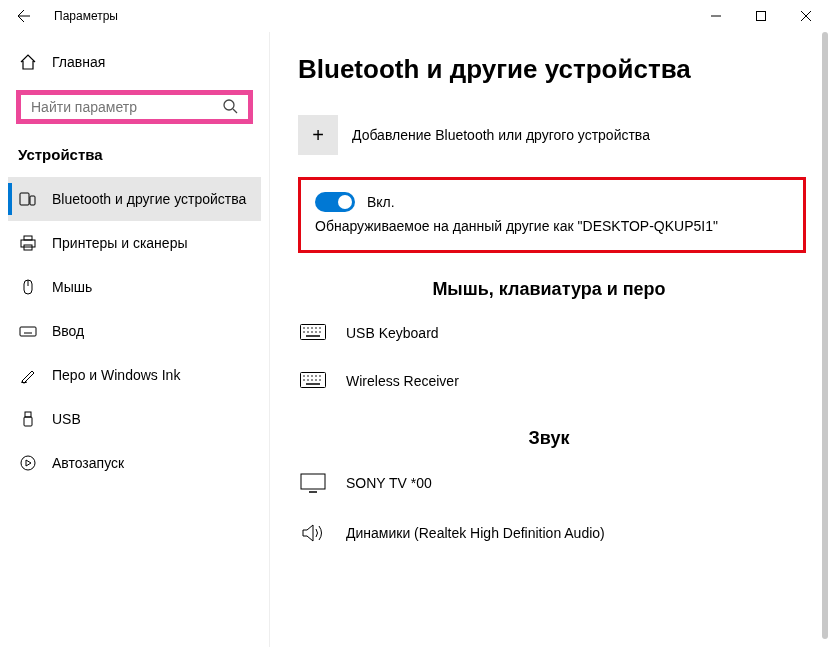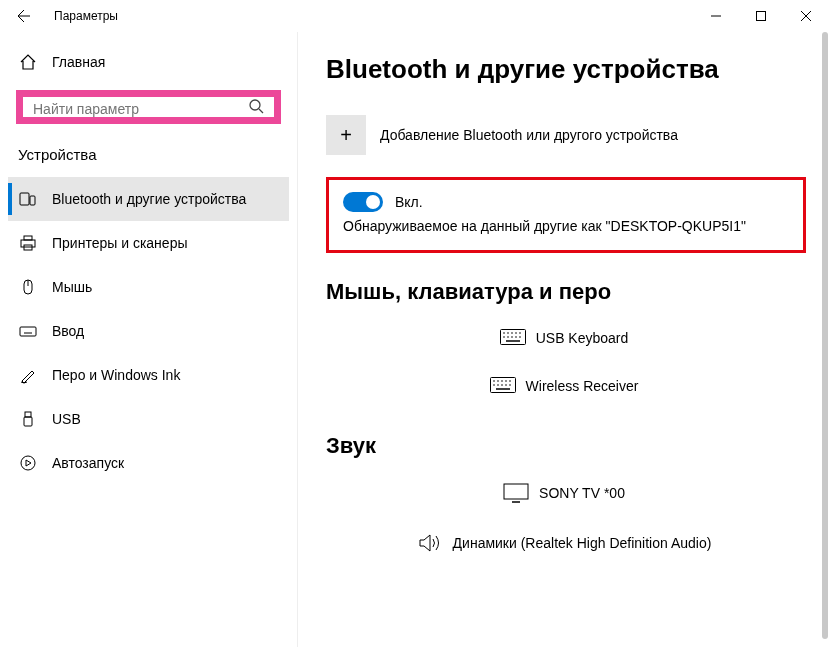--- a/index.html
+++ b/index.html
@@ -41,50 +41,50 @@
     display: flex;
     align-items: center;
     justify-content: center;
   }
   .win-btn svg { display: block; }
   .layout {
     display: flex;
     height: calc(647px - 32px);
   }
   .sidebar {
-    width: 298px;
+    width: 270px;
     padding: 10px 8px 0 8px;
     border-right: 1px solid #eee;
   }
   .home-row {
     display: flex;
     align-items: center;
     gap: 14px;
     padding: 10px 10px 14px 10px;
   }
   .home-row span:last-child { font-size: 14px; }
   .search {
     margin: 4px 8px 18px 8px;
     height: 34px;
-    border: 7px solid #ec4899;
-    display: flex;
-    align-items: flex-end;
+    border: 5px solid #ec4899;
+    display: flex;
+    align-items: center;
     padding: 0 10px;
     background: #fff;
   }
   .search input {
     flex: 1;
     border: none;
     outline: none;
     font-size: 14px;
     font-family: inherit;
     background: transparent;
   }
   .cat-heading {
-    font-weight: 400;
+    font-weight: 700;
     padding: 4px 10px 14px 10px;
     font-size: 15px;
   }
   .nav-item {
     display: flex;
     align-items: center;
     gap: 14px;
     height: 44px;
     padding: 0 10px;
     position: relative;
@@ -163,30 +163,30 @@
     right: 3px;
     top: 3px;
     width: 14px;
     height: 14px;
     border-radius: 50%;
     background: #fff;
   }
   .discover { font-size: 14px; }
 
   .section-h {
-    font-size: 22px;
+    font-size: 18px;
     font-weight: 600;
     margin: 18px 0 14px 0;
+    text-align: center;
   }
   .dev-row {
     display: flex;
     align-items: center;
-    gap: 8px;
+    gap: 18px;
     padding: 10px 0 20px 0;
-    justify-content: center;
   }
   .dev-icon {
     width: 30px;
     display: flex;
     align-items: center;
     justify-content: center;
   }
   .scrollbar {
     position: absolute;
     right: 0;

